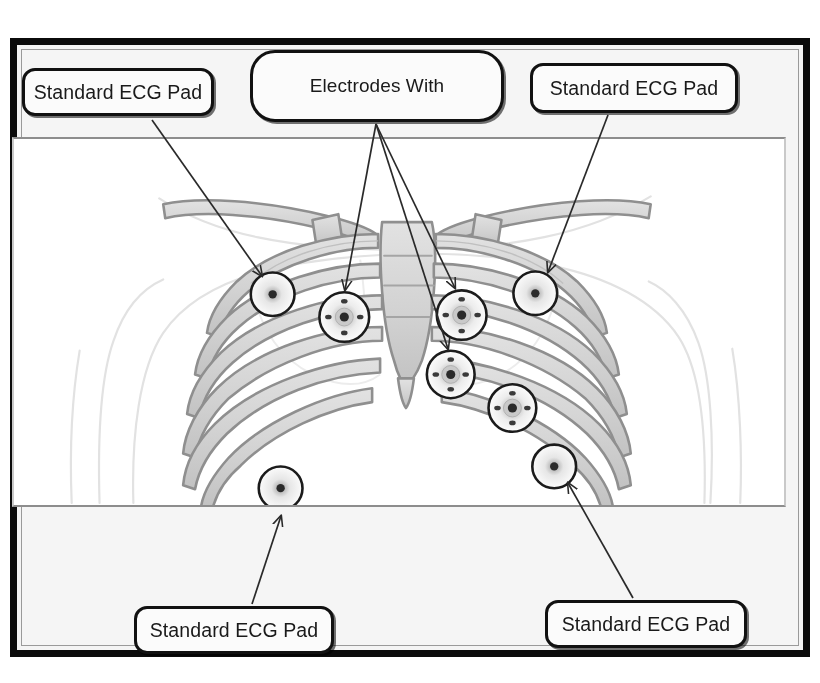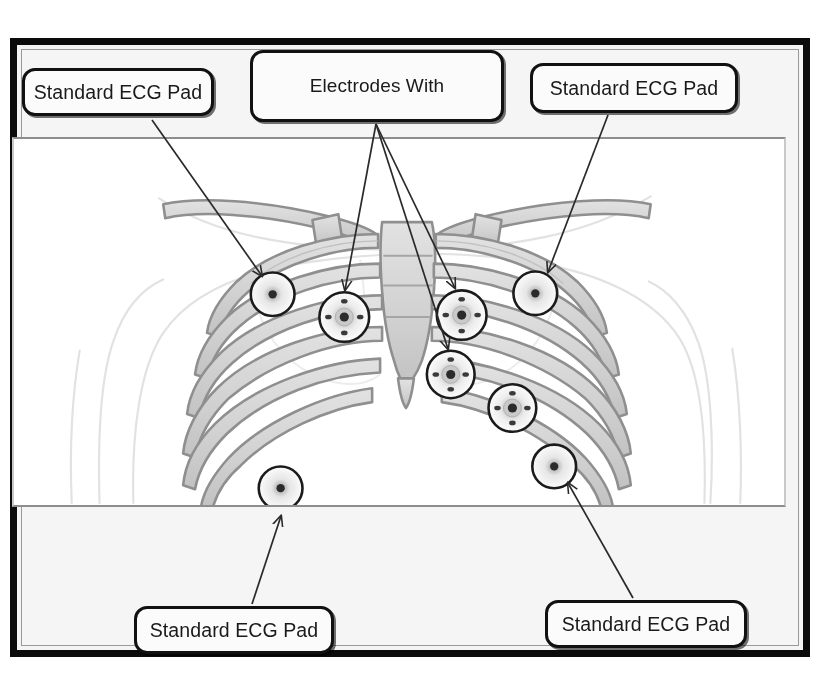--- a/index.html
+++ b/index.html
@@ -24,21 +24,21 @@
   
   .label-box{position:absolute;box-sizing:border-box;
       background:#fbfbfb;border:3px solid #111;border-radius:13px;
       display:flex;align-items:center;justify-content:center;
       text-align:center;color:#1a1a1a;line-height:1.16;
       font-size:19.5px;letter-spacing:.1px;
       box-shadow:2px 2px 0 rgba(0,0,0,.55);z-index:40;}
   .label-box.two-line{font-size:19px;line-height:1.22;}
 
   #lbl-tl{left:22px;top:68px;width:192px;height:48px;}
-  #lbl-tc{left:250px;top:50px;width:254px;height:72px;}
+  #lbl-tc{left:250px;top:50px;width:254px;height:72px;border-radius:25px;}
   #lbl-tr{left:530px;top:63px;width:208px;height:50px;}
   #lbl-bl{left:134px;top:606px;width:200px;height:48px;}
   #lbl-br{left:545px;top:600px;width:202px;height:48px;}
 
   
   #leaders{position:absolute;left:0;top:0;width:820px;height:683px;z-index:30;
       pointer-events:none;}
 </style>
 </head>
 <body>

